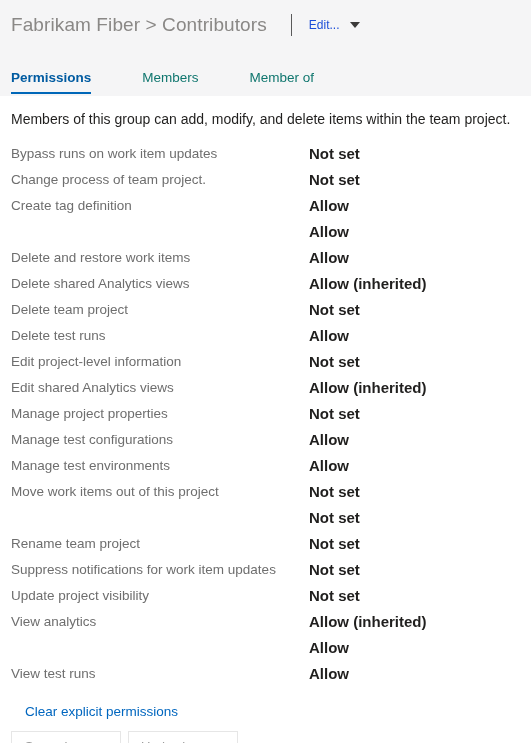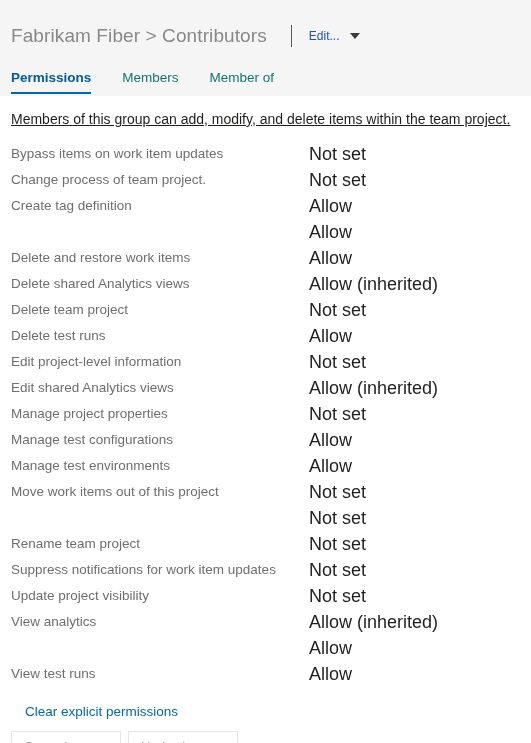--- a/index.html
+++ b/index.html
@@ -33,21 +33,20 @@
     background: #f5f5f6;
   }
 
   .title-row {
     position: absolute;
     left: 11px;
     top: 11px;
     display: flex;
     align-items: center;
     height: 28px;
-    margin-top: 11px;
   }
 
   .page-title {
     font-size: 19px;
     font-weight: 400;
     color: #8a8886;
     letter-spacing: 0.1px;
     white-space: nowrap;
     line-height: 28px;
   }
@@ -82,20 +81,21 @@
     border-top: 6px solid #3b3a39;
   }
 
   
   .tabs {
     position: absolute;
     left: 11px;
     top: 70px;
     display: flex;
     align-items: flex-start;
+    gap: 20px;
   }
 
   .tab {
     position: relative;
     font-size: 13.5px;
     color: #0f766e;
     padding: 0 0 8px 0;
     margin-right: 31px;
     cursor: pointer;
     white-space: nowrap;
@@ -121,21 +121,20 @@
 
   
   .description {
     position: absolute;
     left: 11px;
     top: 109px;
     font-size: 14px;
     color: #201f1e;
     line-height: 20px;
     white-space: nowrap;
-    text-decoration: underline;
   }
 
   
   .perm-list {
     position: absolute;
     left: 0;
     top: 141px;
     width: 531px;
   }
 
@@ -151,24 +150,25 @@
     left: 11px;
     font-size: 13.5px;
     color: #6e6e6e;
     white-space: nowrap;
     line-height: 26px;
   }
 
   .perm-value {
     position: absolute;
     left: 309px;
-    font-size: 18px;
+    font-size: 15px;
     color: #201f1e;
     white-space: nowrap;
     line-height: 26px;
+    font-weight: bold;
   }
 
   
   .clear-link {
     position: absolute;
     left: 25px;
     top: 703px;
     font-size: 13.5px;
     color: #0066bf;
     cursor: pointer;
@@ -225,21 +225,21 @@
     </div>
     <div class="tab">
       <span>Member of</span>
     </div>
   </div>
 
   <div class="description">Members of this group can add, modify, and delete items within the team project.</div>
 
   <div class="perm-list">
     <div class="perm-row">
-      <span class="perm-label">Bypass items on work item updates</span>
+      <span class="perm-label">Bypass runs on work item updates</span>
       <span class="perm-value">Not set</span>
     </div>
     <div class="perm-row">
       <span class="perm-label">Change process of team project.</span>
       <span class="perm-value">Not set</span>
     </div>
     <div class="perm-row">
       <span class="perm-label">Create tag definition</span>
       <span class="perm-value">Allow</span>
     </div>

